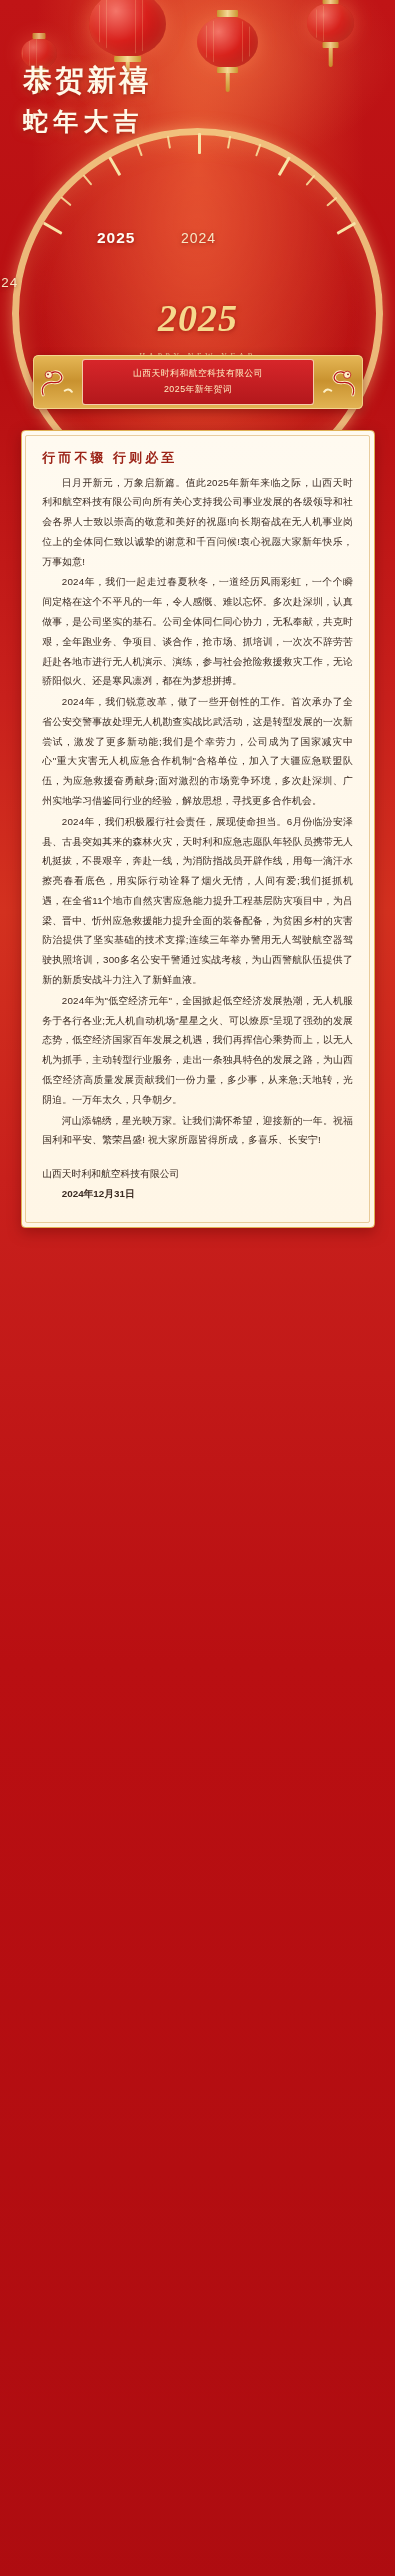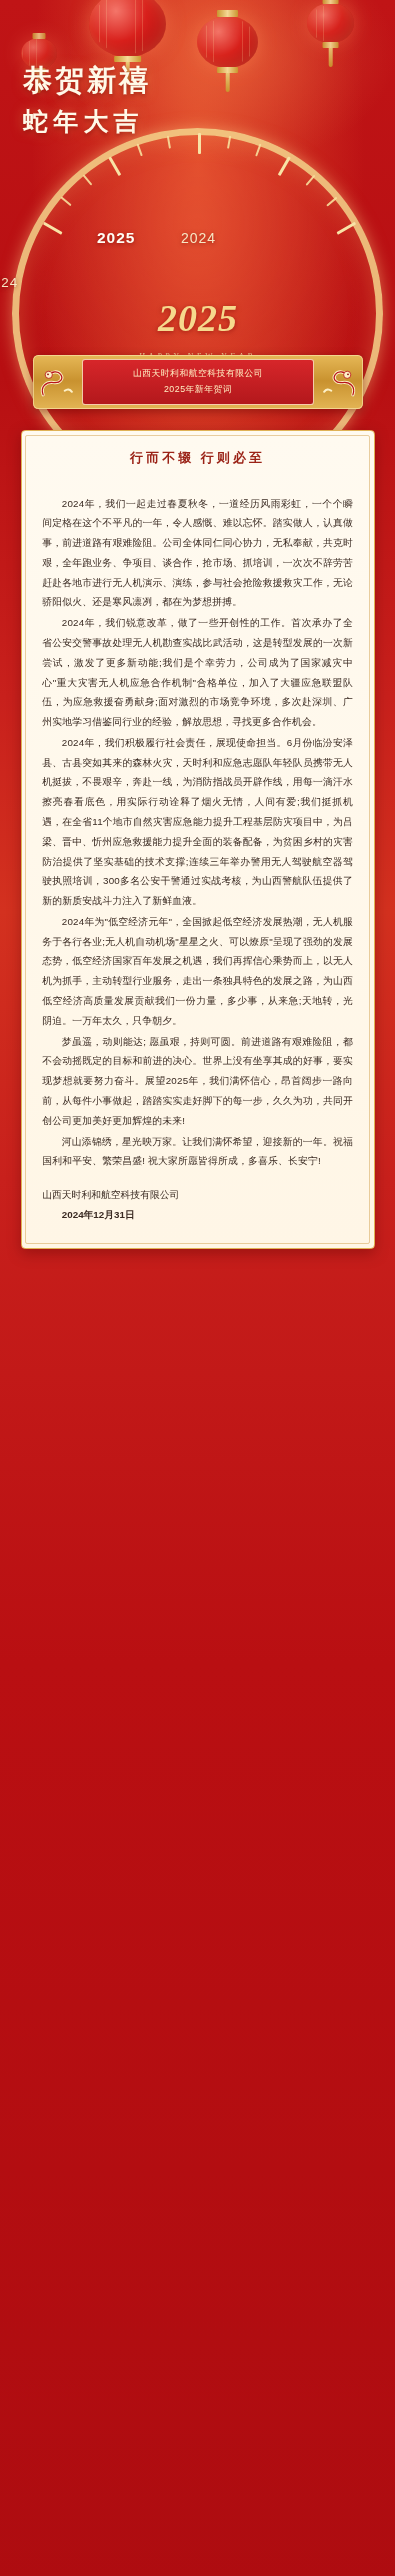--- a/index.html
+++ b/index.html
@@ -172,27 +172,27 @@
     padding: 17.5px 20.6px 23px;
   }
   .card:before {
     content: "";
     position: absolute; inset: 3.6px;
     border: 0.5px solid rgba(205,150,60,.45);
     border-radius: 2.1px;
     pointer-events: none;
   }
   .card-title {
-    text-align: center;
+    text-align: left;
     font-family: "Liberation Serif", serif;
     font-size: 13px;
     font-weight: bold;
     color: #9b2317;
     letter-spacing: 3.1px;
-    margin-bottom: 27px;
+    margin-bottom: 6px;
   }
   .para {
     font-size: 9.8px;
     line-height: 2.02;
     color: #3a2a22;
     text-align: justify;
     text-indent: 2em;
     margin: 0 0 1px;
     letter-spacing: 0.2px;
   }
@@ -279,25 +279,25 @@
         <path d="M10 62 C4 46 16 36 30 38 C44 40 50 30 44 22 C39 15 26 16 22 24" fill="none" stroke="#b8151a" stroke-width="2.4" stroke-linecap="round"></path>
         <circle cx="21" cy="23" r="7" fill="#fdf0c6" stroke="#b8151a" stroke-width="1.6"></circle>
         <circle cx="19.5" cy="22" r="1.8" fill="#8d0f12"></circle>
         <path d="M52 54 q8 -6 14 2" stroke="#fdf0c6" stroke-width="4" fill="none" stroke-linecap="round"></path>
       </g>
     </svg>
   </div>
 
   <div class="card">
     <div class="card-title">行而不辍 行则必至</div>
-    <p class="para">2024年，我们一起走过春夏秋冬，一道经历风雨彩虹，一个个瞬间定格在这个不平凡的一年，令人感慨、难以忘怀。踏实做人，认真做事，前进道路有艰难险阻。公司全体同仁同心协力，无私奉献，共克时艰，全年跑业务、争项目、谈合作，抢市场、抓培训，一次次不辞劳苦赶赴各地市进行无人机演示、演练，参与社会抢险救援救灾工作，无论骄阳似火、还是寒风凛冽，都在为梦想拼搏。</p>
+    <p class="para">日月开新元，万象启新篇。值此2025年新年来临之际，山西天时利和航空科技有限公司向所有关心支持我公司事业发展的各级领导和社会各界人士致以崇高的敬意和美好的祝愿!向长期奋战在无人机事业岗位上的全体同仁致以诚挚的谢意和千百问候!衷心祝愿大家新年快乐，万事如意!</p>
+    <p class="para">2024年，我们一起走过春夏秋冬，一道经历风雨彩虹，一个个瞬间定格在这个不平凡的一年，令人感慨、难以忘怀。多次赴深圳，认真做事，是公司坚实的基石。公司全体同仁同心协力，无私奉献，共克时艰，全年跑业务、争项目、谈合作，抢市场、抓培训，一次次不辞劳苦赶赴各地市进行无人机演示、演练，参与社会抢险救援救灾工作，无论骄阳似火、还是寒风凛冽，都在为梦想拼搏。</p>
     <p class="para">2024年，我们锐意改革，做了一些开创性的工作。首次承办了全省公安交警事故处理无人机勘查实战比武活动，这是转型发展的一次新尝试，激发了更多新动能;我们是个幸劳力，公司成为了国家减灾中心"重大灾害无人机应急合作机制"合格单位，加入了大疆应急联盟队伍，为应急救援奋勇献身;面对激烈的市场竞争环境，多次赴深圳、广州实地学习借鉴同行业的经验，解放思想，寻找更多合作机会。</p>
     <p class="para">2024年，我们积极履行社会责任，展现使命担当。6月份临汾安泽县、古县突如其来的森林火灾，天时利和应急志愿队年轻队员携带无人机挺拔，不畏艰辛，奔赴一线，为消防指战员开辟作线，用每一滴汗水擦亮春看底色，用实际行动诠释了烟火无情，人间有爱;我们挺抓机遇，在全省11个地市自然灾害应急能力提升工程基层防灾项目中，为吕梁、晋中、忻州应急救援能力提升全面的装备配备，为贫困乡村的灾害防治提供了坚实基础的技术支撑;连续三年举办警用无人驾驶航空器驾驶执照培训，300多名公安干警通过实战考核，为山西警航队伍提供了新的新质安战斗力注入了新鲜血液。</p>
     <p class="para">2024年为"低空经济元年"，全国掀起低空经济发展热潮，无人机服务于各行各业;无人机自动机场"星星之火、可以燎原"呈现了强劲的发展态势，低空经济国家百年发展之机遇，我们再挥信心乘势而上，以无人机为抓手，主动转型行业服务，走出一条独具特色的发展之路，为山西低空经济高质量发展贡献我们一份力量，多少事，从来急;天地转，光阴迫。一万年太久，只争朝夕。</p>
-    <p class="para">梦虽遥，动则能达; 愿虽艰，持则可圆。前进道路有艰难险阻，都不会动摇既定的目标和前进的决心。世界上没有坐享其成的好事，要实现梦想就要努力奋斗。展望2025年，我们满怀信心，昂首阔步一路向前，从每件小事做起，踏踏实实走好脚下的每一步，久久为功，共同开创公司更加美好更加辉煌的未来!</p>
     <p class="para">河山添锦绣，星光映万家。让我们满怀希望，迎接新的一年。祝福国利和平安、繁荣昌盛! 祝大家所愿皆得所成，多喜乐、长安宁!</p>
     <div class="sign">
       <div>山西天时利和航空科技有限公司</div>
       <div class="date">2024年12月31日</div>
     </div>
   </div>
 
 </div>
 
 

